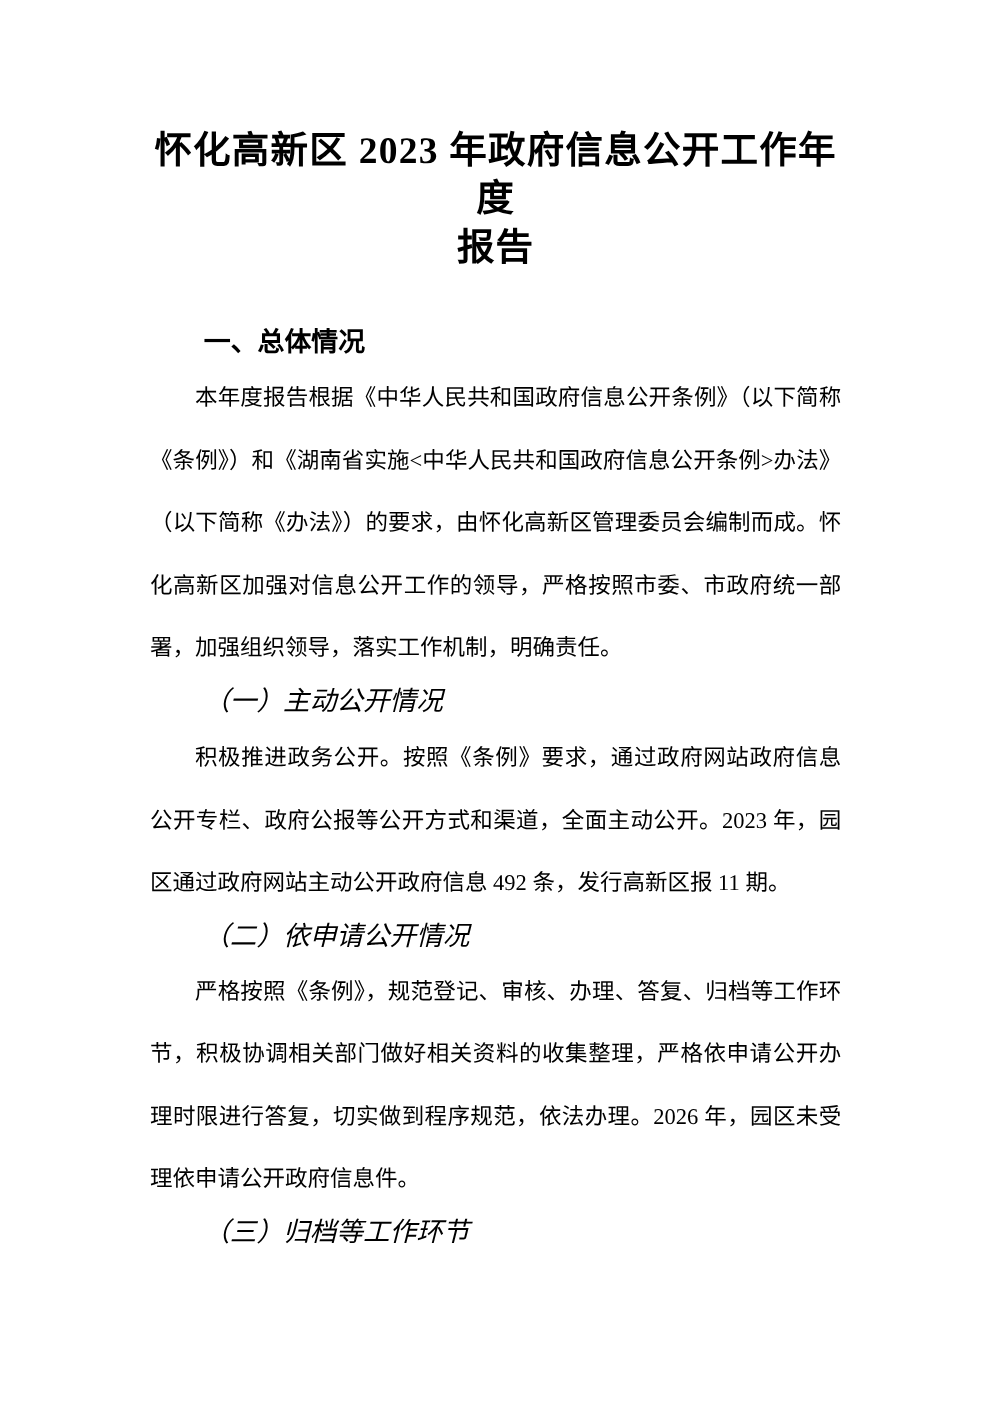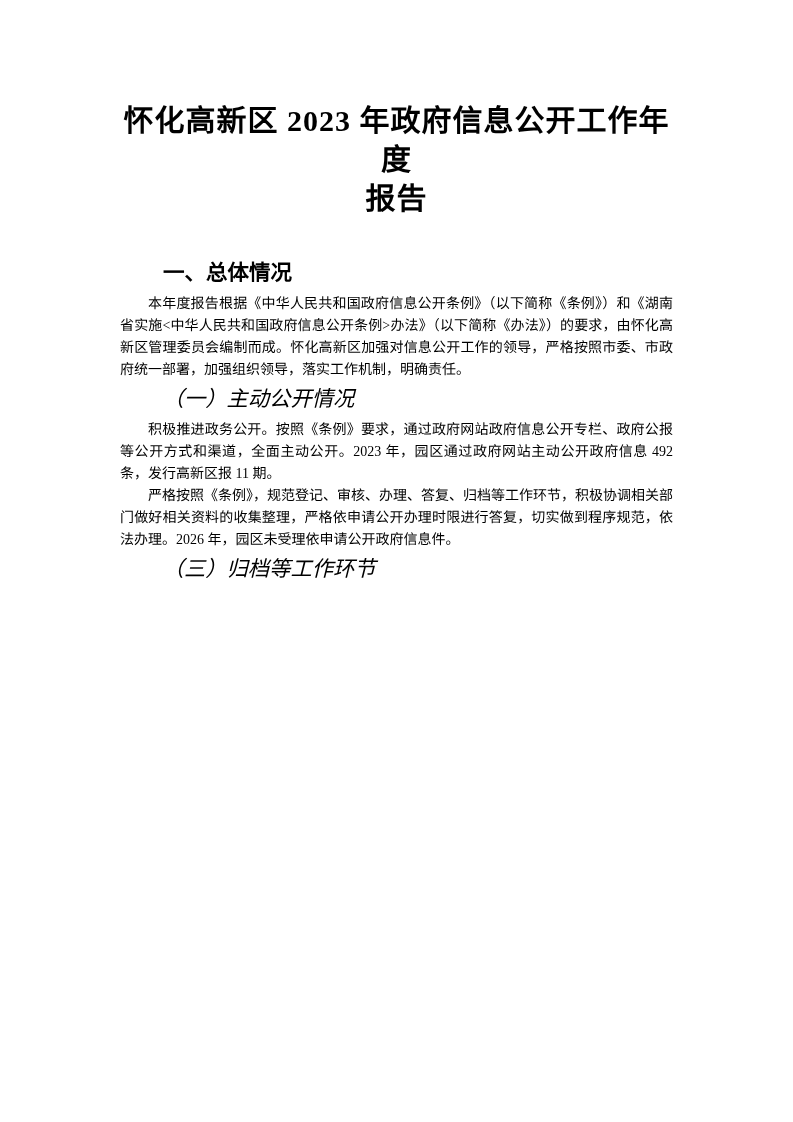--- a/index.html
+++ b/index.html
@@ -35,21 +35,21 @@
   }
   .body-text {
     margin-top: 38px;
     font-size: 21.3px;
     line-height: 37.4px;
     text-align: justify;
   }
   .section-heading {
     margin: 0;
     padding: 0;
-    font-family: Liberation Mono, monospace;
+    font-family: Liberation Serif, serif;
     font-weight: bold;
     font-size: 21.5px;
     line-height: 37.4px;
     text-indent: 2em;
     text-align: left;
   }
   .subheading {
     margin: 0;
     padding: 0;
     font-family: "Liberation Serif", serif;
@@ -57,22 +57,22 @@
     font-size: 21.3px;
     line-height: 37.4px;
     text-indent: 2em;
     text-align: left;
     font-style: italic;
   }
   .paragraph {
     margin: 0;
     padding: 0;
     text-indent: 2em;
-    font-size: 14px;
-    line-height: 22px;
+    font-size: 18px;
+    line-height: 50px;
   }
 </style>
 </head>
 <body>
 
 <div class="page">
 
   <h1 class="doc-title">
     <span class="title-line">怀化高新区 2023 年政府信息公开工作年度</span>
     <span class="title-line">报告</span>
@@ -81,20 +81,21 @@
   <div class="body-text">
 
     <h2 class="section-heading">一、总体情况</h2>
 
     <p class="paragraph">本年度报告根据《中华人民共和国政府信息公开条例》（以下简称《条例》）和《湖南省实施&lt;中华人民共和国政府信息公开条例&gt;办法》（以下简称《办法》）的要求，由怀化高新区管理委员会编制而成。怀化高新区加强对信息公开工作的领导，严格按照市委、市政府统一部署，加强组织领导，落实工作机制，明确责任。</p>
 
     <h3 class="subheading">（一）主动公开情况</h3>
 
     <p class="paragraph">积极推进政务公开。按照《条例》要求，通过政府网站政府信息公开专栏、政府公报等公开方式和渠道，全面主动公开。2023 年，园区通过政府网站主动公开政府信息 492 条，发行高新区报 11 期。</p>
 
+    <h3 class="subheading">（二）依申请公开情况</h3>
 
     <p class="paragraph">严格按照《条例》，规范登记、审核、办理、答复、归档等工作环节，积极协调相关部门做好相关资料的收集整理，严格依申请公开办理时限进行答复，切实做到程序规范，依法办理。2026 年，园区未受理依申请公开政府信息件。</p>
 
     <h3 class="subheading">（三）归档等工作环节</h3>
 
 
   </div>
 
 </div>
 

